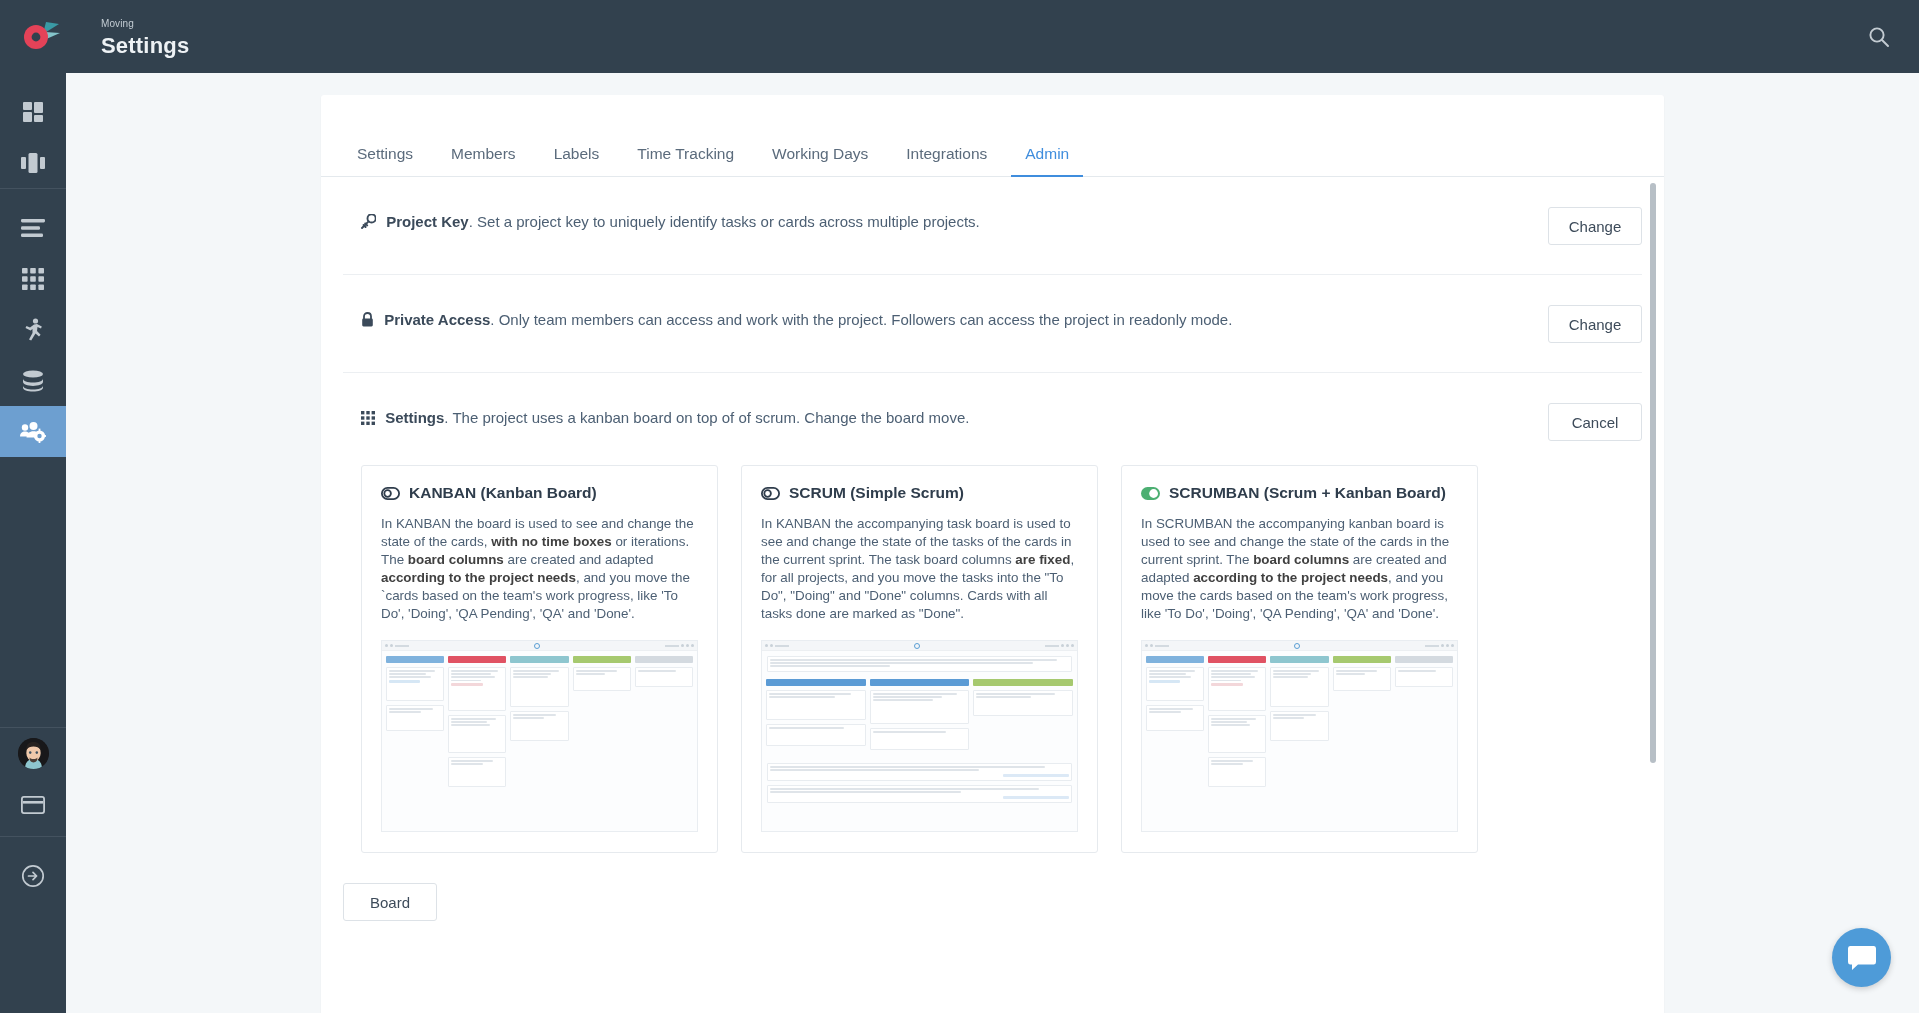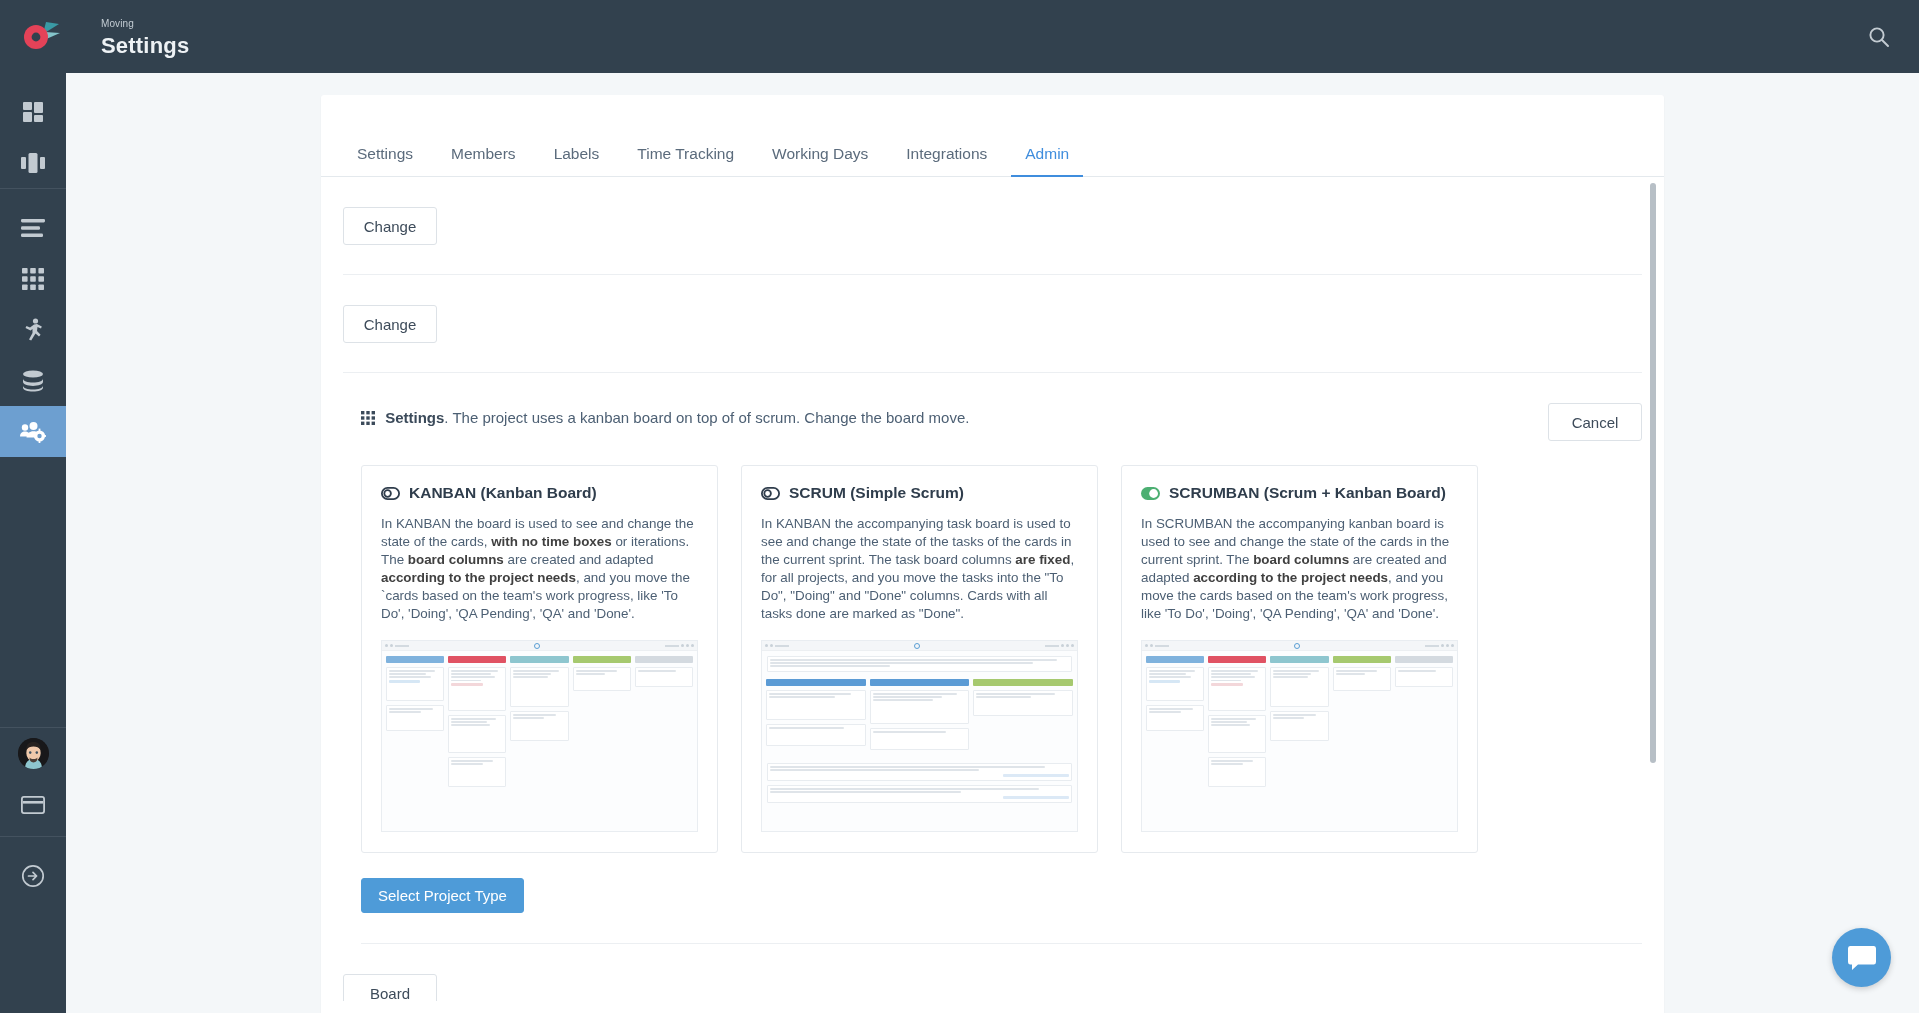--- a/index.html
+++ b/index.html
@@ -330,24 +330,42 @@
       <div class="tab">Labels</div>
       <div class="tab">Time Tracking</div>
       <div class="tab">Working Days</div>
       <div class="tab">Integrations</div>
       <div class="tab active">Admin</div>
     </div>
 
     <div class="scroll-area">
 
       <div class="setting-row">
+        <div class="setting-desc">
+          <span class="row-icon">
+            <svg width="15" height="15" viewBox="0 0 15 15">
+              <circle cx="10.6" cy="4.4" r="4.1" fill="none" stroke="#3b4a5a" stroke-width="1.9"></circle>
+              <path d="M7.6 7.4 L1 14 M2.6 11 L4.6 13 M4.2 9.4 L6.2 11.4" stroke="#3b4a5a" stroke-width="1.9" fill="none" stroke-linecap="round"></path>
+            </svg>
+          </span>
+          <b>Project Key</b><span>. Set a project key to uniquely identify tasks or cards across multiple projects.</span>
+        </div>
         <button class="btn">Change</button>
       </div>
 
       <div class="setting-row">
+        <div class="setting-desc">
+          <span class="row-icon">
+            <svg width="13" height="15" viewBox="0 0 13 15">
+              <path d="M3 7 L3 4.4 C3 2.2 4.5 1 6.5 1 C8.5 1 10 2.2 10 4.4 L10 7" fill="none" stroke="#3b4a5a" stroke-width="1.8"></path>
+              <rect x="1.2" y="6.6" width="10.6" height="7.8" rx="1.3" fill="#3b4a5a"></rect>
+            </svg>
+          </span>
+          <b>Private Access</b><span>. Only team members can access and work with the project. Followers can access the project in readonly mode.</span>
+        </div>
         <button class="btn">Change</button>
       </div>
 
       <div class="setting-row no-border" style="padding-bottom:0">
         <div class="setting-desc">
           <span class="row-icon">
             <svg width="14" height="14" viewBox="0 0 14 14">
               <rect x="0" y="0" width="3.4" height="3.4"></rect>
                 <rect x="5.3" y="0" width="3.4" height="3.4"></rect>
                 <rect x="10.6" y="0" width="3.4" height="3.4"></rect>
@@ -602,23 +620,20 @@
                 <div class="tc-head" style="background:#d4dae0"></div>
                 <div class="tc-card" style="height:20px">
                     <div class="tc-text" style="width:74%"></div>
                   </div>
               </div>
             </div>
           </div>
         </div>
       </div>
 
-      <div class="select-btn-wrap">
-        <button class="btn-primary">Select Project Type</button>
-      </div>
 
       <div class="setting-row no-border">
         <button class="btn">Board</button>
       </div>
 
       <div class="scrollbar-track"></div>
       <div class="scrollbar-thumb"></div>
     </div>
   </div>
 

